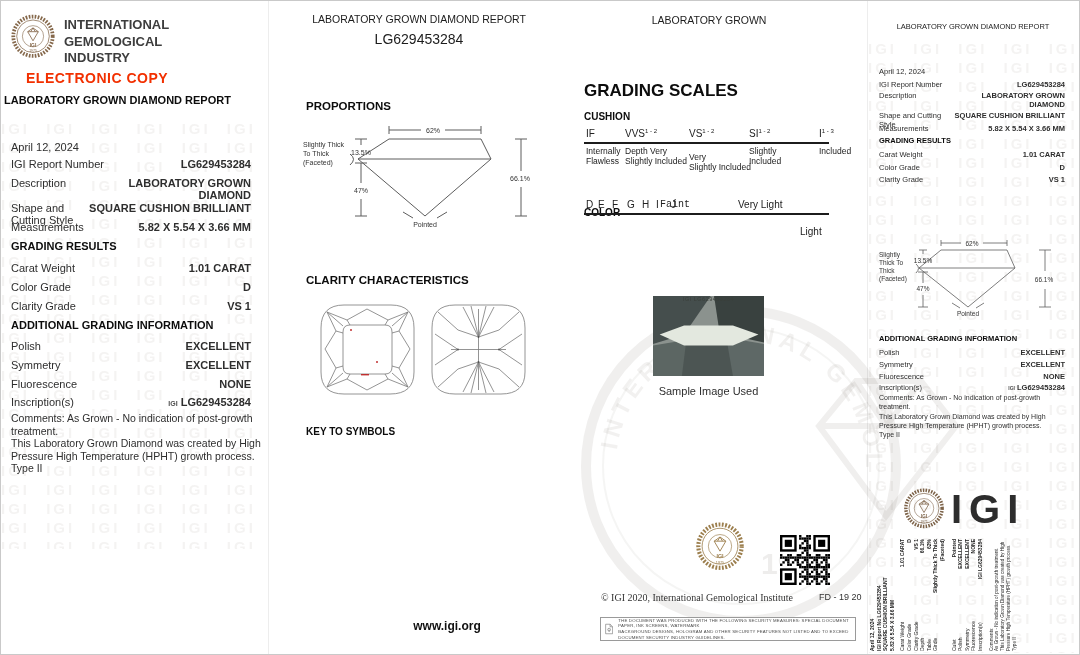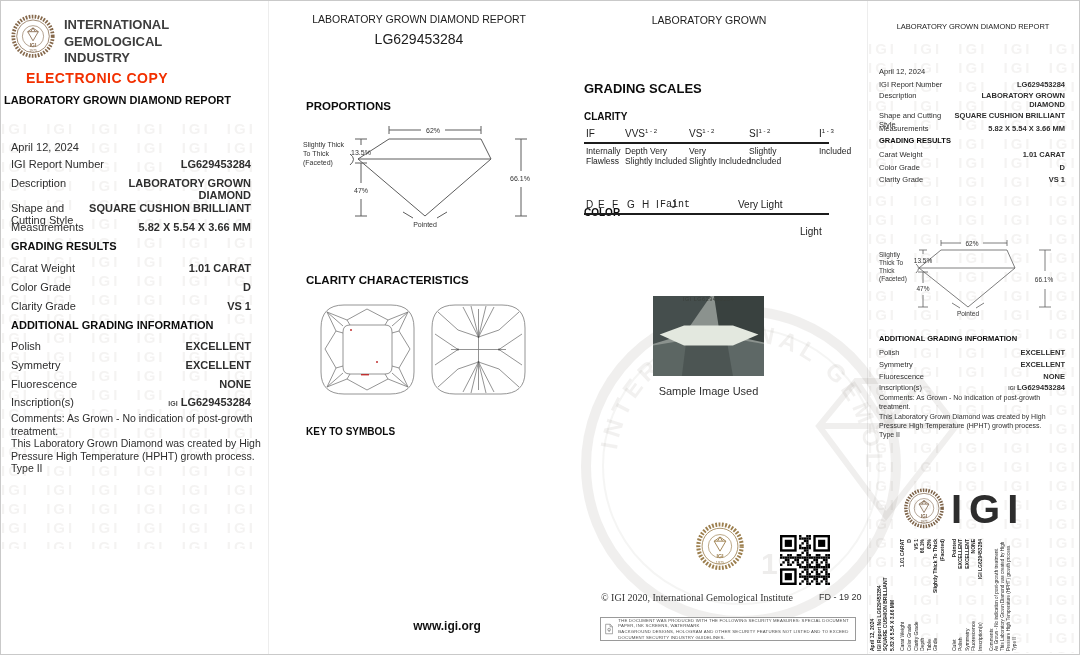--- a/index.html
+++ b/index.html
@@ -238,38 +238,38 @@
   </svg>
 
   <div class="abs hd" style="left:305px;top:425px;font-size:10px;">KEY TO SYMBOLS</div>
 
   <div class="abs ctr b" style="left:366px;top:618px;width:160px;font-size:12px;color:#111;">www.igi.org</div>
 
   <div class="abs ctr" style="left:563px;top:13px;width:290px;font-size:10.5px;color:#1c1c1c;">
     <div>LABORATORY GROWN</div>
   </div>
 
-  <div class="abs hd" style="left:583px;top:80px;font-size:13px;">GRADING SCALES</div>
-  <div class="abs hd" style="left:583px;top:110px;font-size:10px;">CLARITY</div>
+  <div class="abs hd" style="left:583px;top:80px;font-size:17px;">GRADING SCALES</div>
+  <div class="abs hd" style="left:583px;top:110px;font-size:10px;">CUSHION</div>
 
   <div class="clar-code" style="left:585px;top:127px;"><span>IF</span><sup></sup></div>
   <div class="clar-code" style="left:624px;top:127px;"><span>VVS</span><sup>1 - 2</sup></div>
   <div class="clar-code" style="left:688px;top:127px;"><span>VS</span><sup>1 - 2</sup></div>
   <div class="clar-code" style="left:748px;top:127px;"><span>SI</span><sup>1 - 2</sup></div>
   <div class="clar-code" style="left:818px;top:127px;"><span>I</span><sup>1 - 3</sup></div>
   <div class="scale-line" style="left:583px;top:141px;width:245px;"></div>
   <div class="clar-desc" style="left:585px;top:146px;">
       <div>Internally</div>
       <div>Flawless</div>
     </div>
   <div class="clar-desc" style="left:624px;top:146px;">
       <div>Depth Very</div>
       <div>Slightly Included</div>
     </div>
-  <div class="clar-desc" style="left:688px;top:146px;">
+  <div class="clar-desc" style="left:688px;top:152px;">
       <div>Very</div>
       <div>Slightly Included</div>
     </div>
   <div class="clar-desc" style="left:748px;top:146px;">
       <div>Slightly</div>
       <div>Included</div>
     </div>
   <div class="clar-desc" style="left:818px;top:146px;">
       <div>Included</div>
       <div></div>

